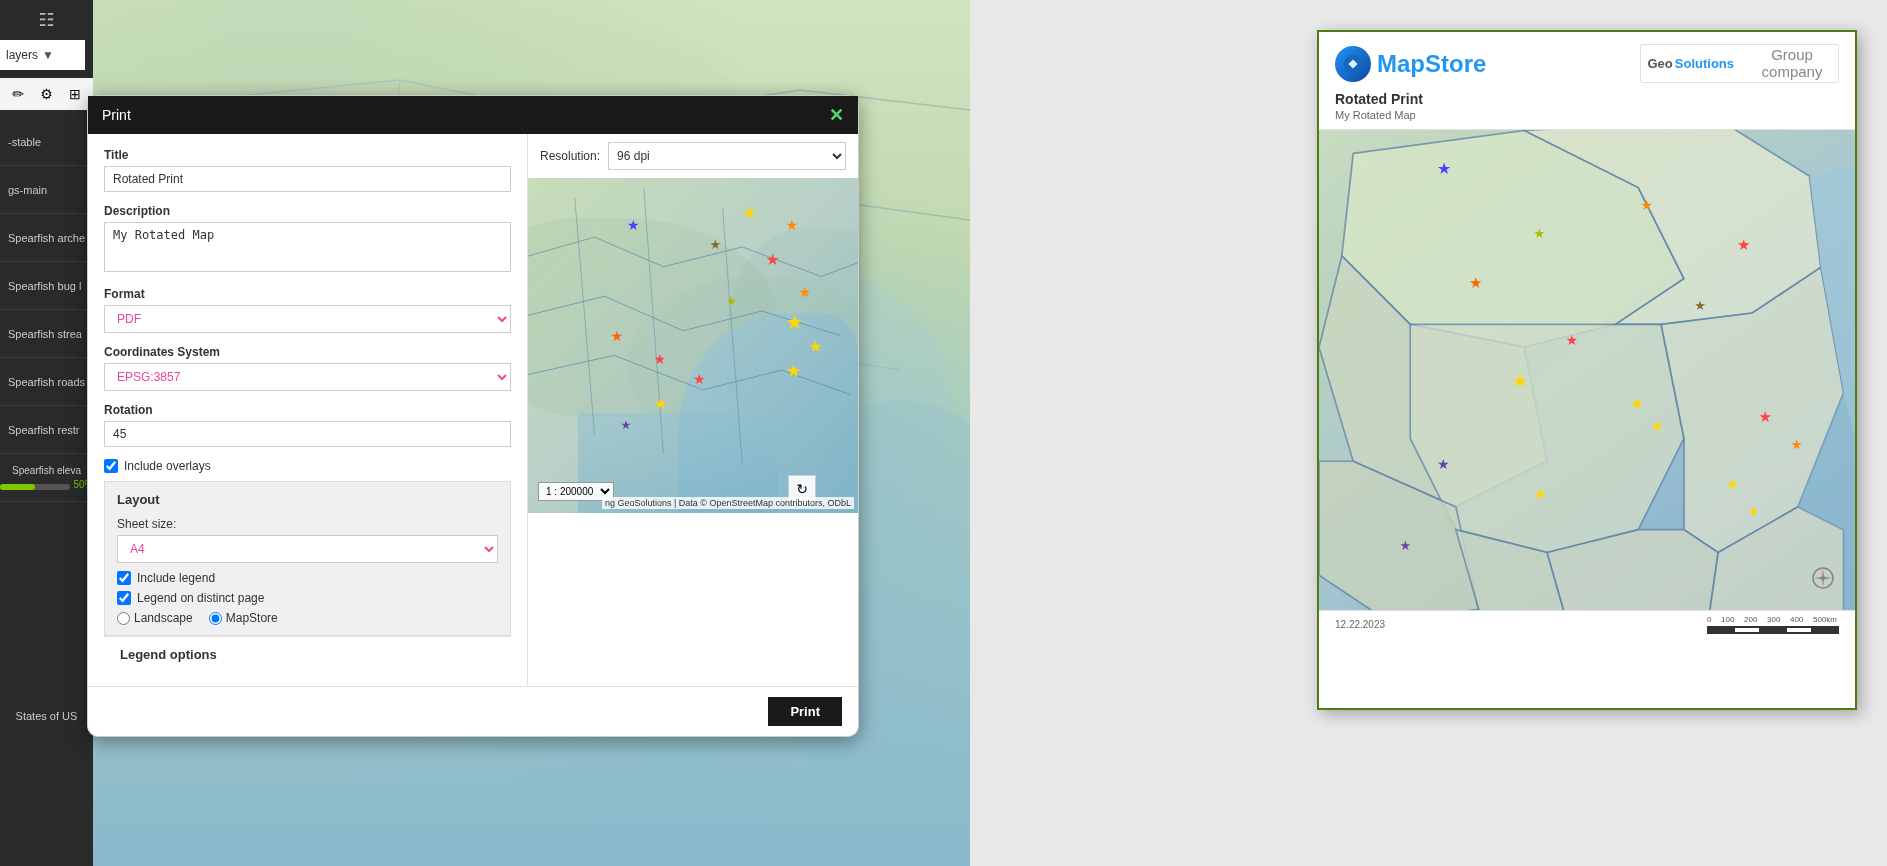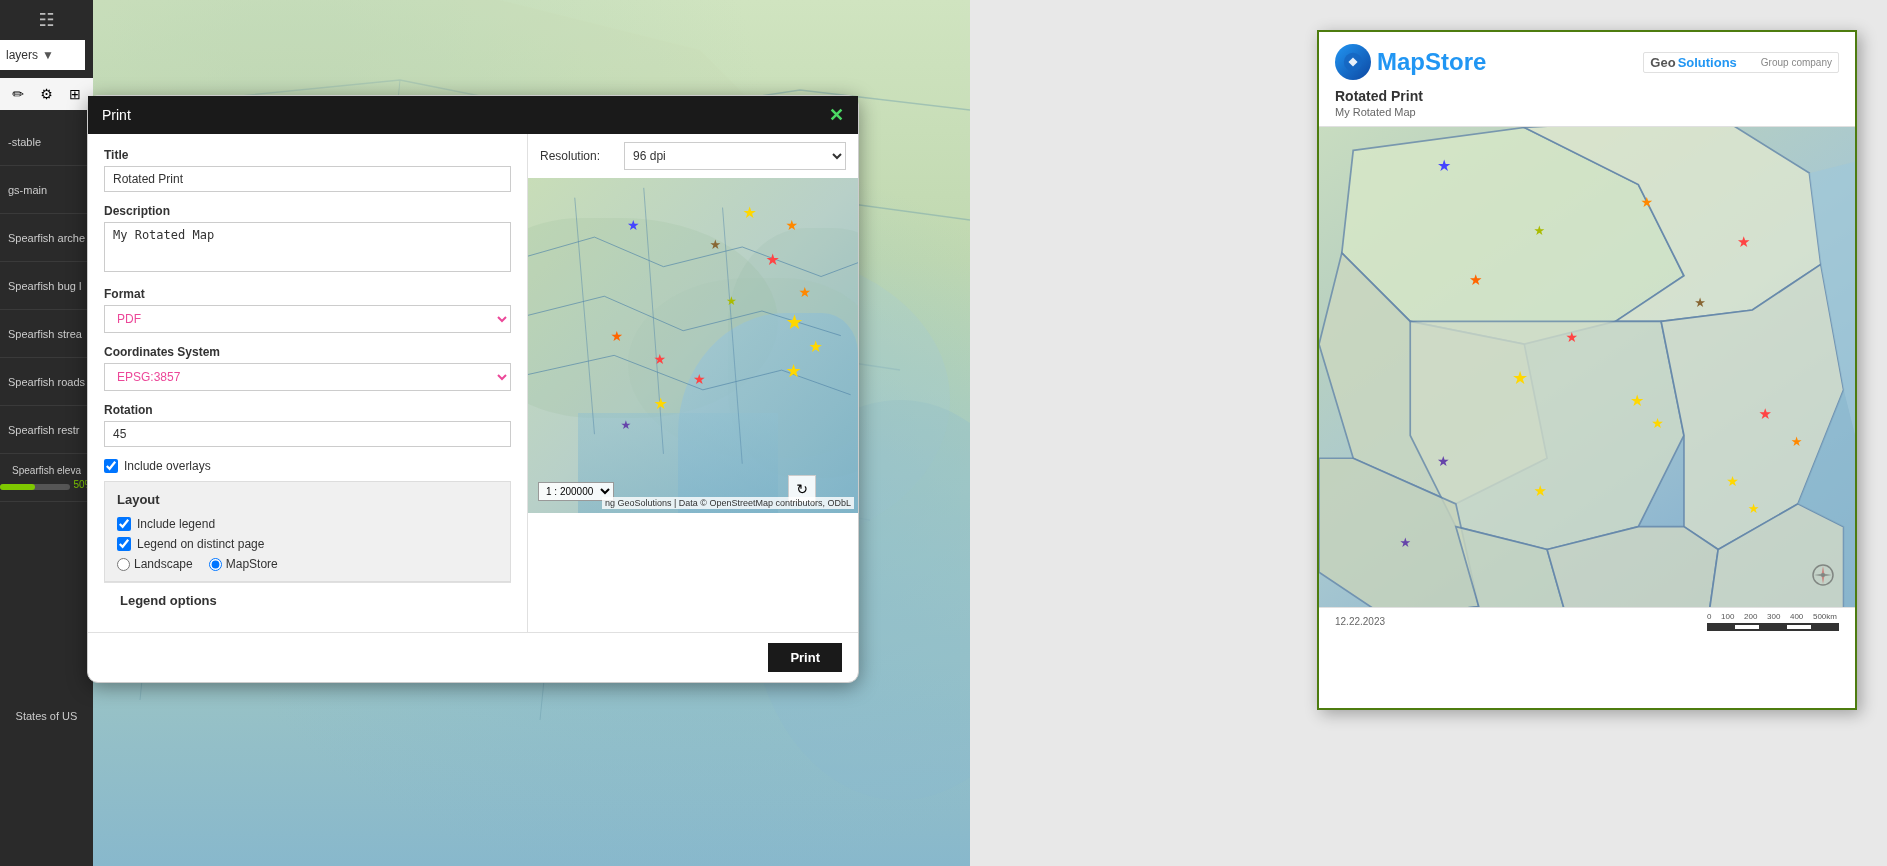--- a/index.html
+++ b/index.html
@@ -670,20 +670,28 @@
         <input class="form-input" type="text" value="45" style="">
       </div>
 
       <div class="checkbox-row">
         <input type="checkbox" checked="" style="">
         <span>Include overlays</span>
       </div>
 
       <div class="layout-section">
         <div class="layout-title">Layout</div>
+        <div class="sheet-size-row">
+          <span class="sheet-size-label">Sheet size:</span>
+          <select class="form-select">
+            <option>A4</option>
+            <option>A3</option>
+            <option>Letter</option>
+          </select>
+        </div>
         <div class="checkbox-row">
           <input type="checkbox" checked="" style="">
           <span>Include legend</span>
         </div>
         <div class="checkbox-row">
           <input type="checkbox" checked="" style="">
           <span>Legend on distinct page</span>
         </div>
         <div class="radio-row">
           <div class="radio-item">
@@ -696,21 +704,21 @@
           </div>
         </div>
       </div>
 
       <div class="legend-options-bar">
         <span>Legend options</span>
       </div>
     </div>
 
     <div class="dialog-right">
-      <div style="padding:8px 12px;display:flex;align-items:center;justify-content:flex-end;gap:24px;">
+      <div style="padding:8px 12px;display:flex;align-items:center;justify-content:flex-end;gap:8px;">
         <span class="resolution-label">Resolution:</span>
         <select class="resolution-select" style="width:140px;">
           <option>96 dpi</option>
           <option>150 dpi</option>
           <option>300 dpi</option>
         </select>
       </div>
 
       <div class="map-preview">
         <div class="map-preview-inner">
@@ -776,21 +784,21 @@
           <svg width="22" height="22" viewBox="0 0 24 24">
             <circle cx="12" cy="12" r="10" fill="#1565c0" opacity="0.8"></circle>
             <path d="M7 12 L12 7 L17 12 L12 17 Z" fill="white" opacity="0.9"></path>
           </svg>
         </div>
         <span class="mapstore-text">MapStore</span>
       </div>
       <div class="geosolutions-logo">
         <span class="geo-text" style="color:#555;font-weight:bold;font-size:13px;">Geo</span>
           <span class="solutions-text" style="color:#2196F3;font-weight:bold;font-size:13px;">Solutions</span>
-        <div style="margin-left:22px;font-size:10px;color:#888;max-width:80px;line-height:1.1;">Group company</div>
+        <div style="margin-left:16px;font-size:15px;color:#888;max-width:80px;line-height:1.1;text-align:center;">Group company</div>
       </div>
     </div>
     <div class="preview-title">Rotated Print</div>
     <div class="preview-subtitle">My Rotated Map</div>
   </div>
 
   <div class="preview-map">
     <div class="preview-map-inner">
 
       <div style="position:absolute;inset:0;background:linear-gradient(145deg,#c8dcc0 0%,#b8d0c0 25%,#a8c8d0 50%,#90b8d0 75%,#80aac8 100%);"></div>

